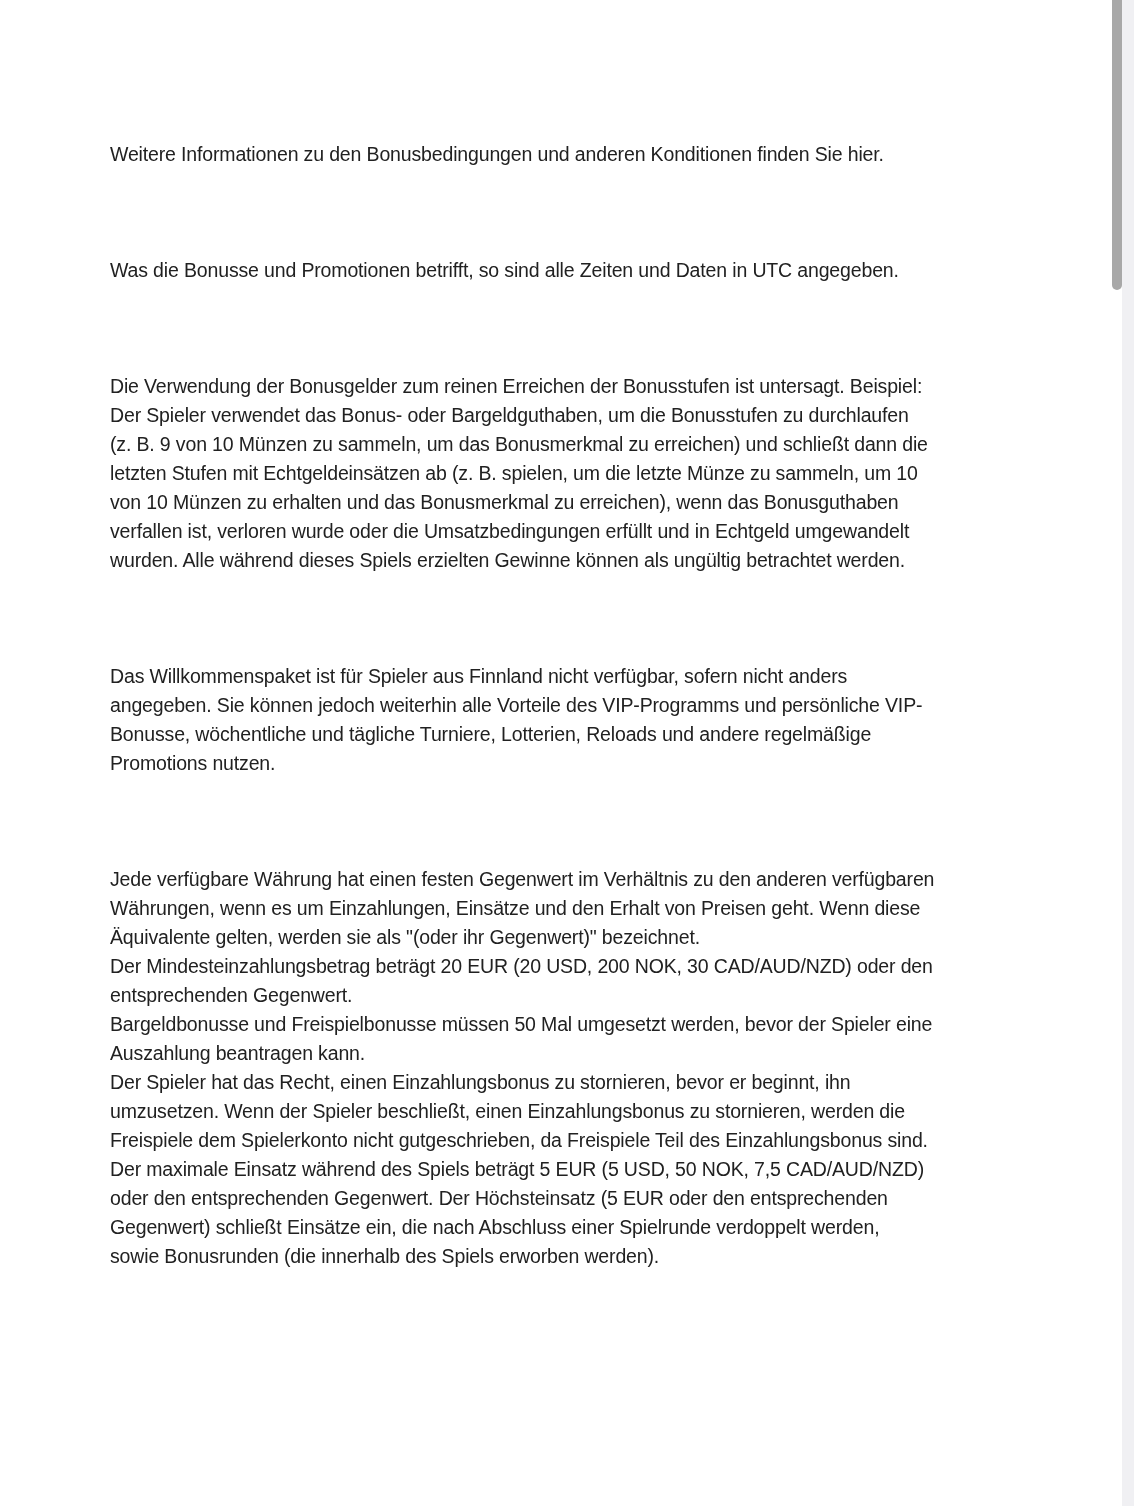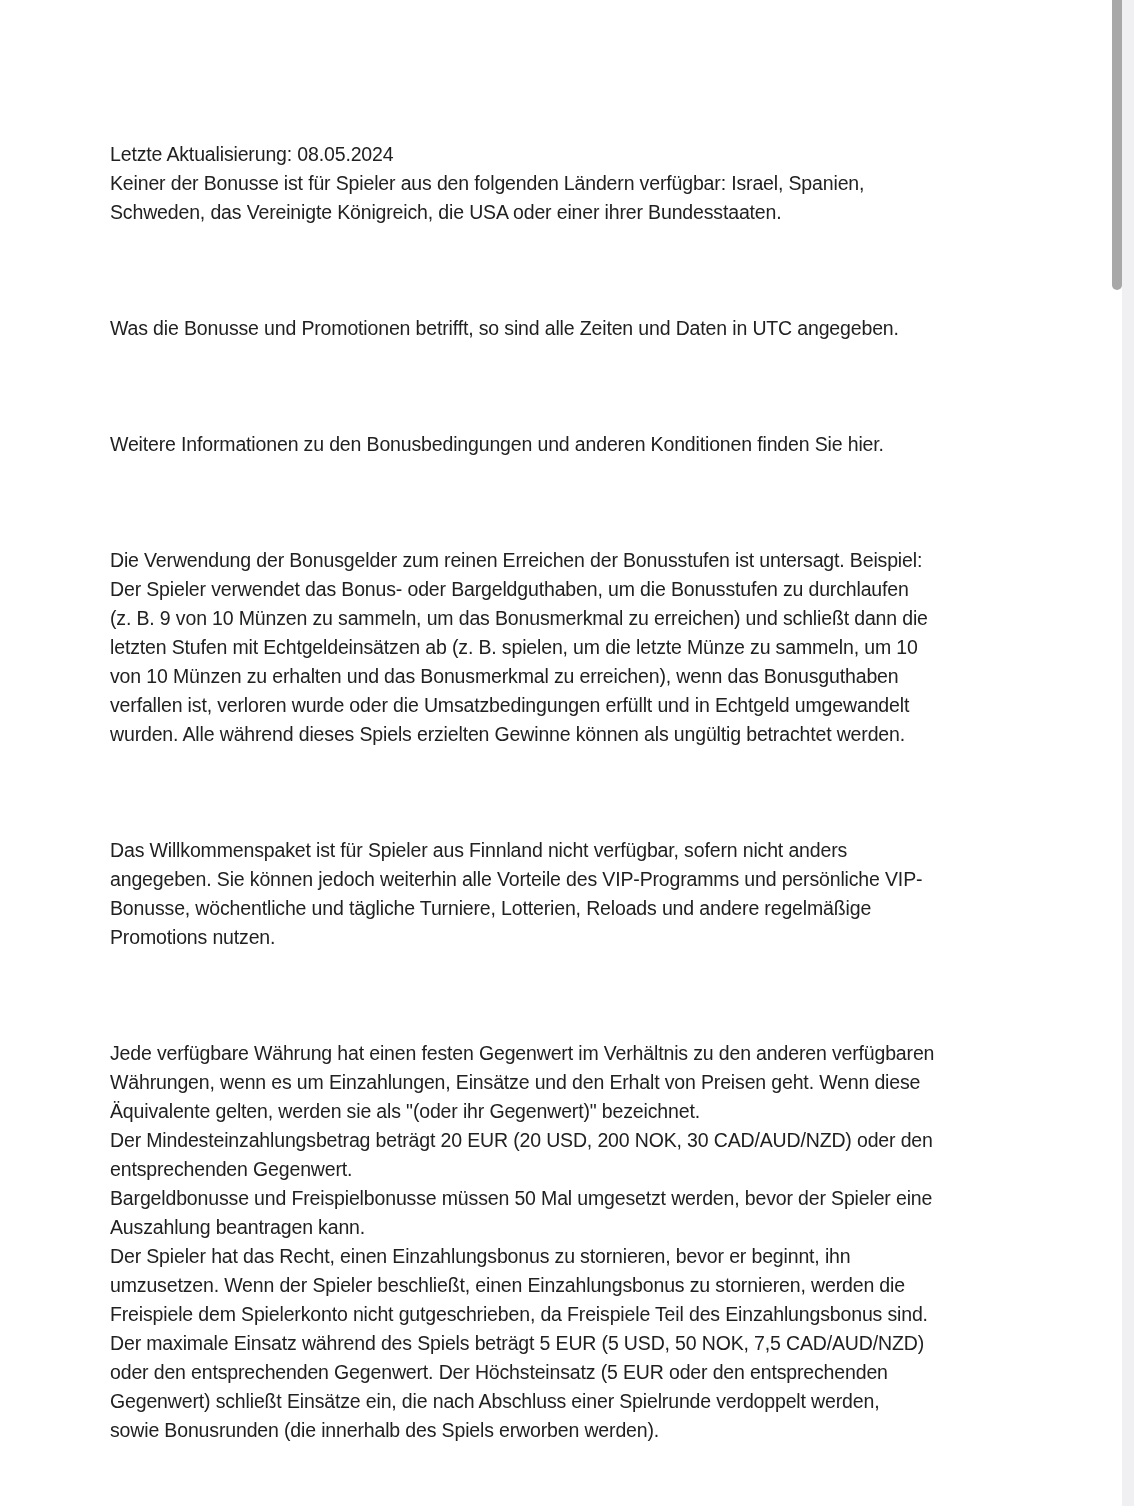--- a/index.html
+++ b/index.html
@@ -50,25 +50,22 @@
     background: #a8a8a8;
     border-radius: 6px;
   }
 </style>
 </head>
 <body>
 
 <div class="page">
 
   <main class="content">
-    <div class="para">Letzte Aktualisierung: 08.05.2024
-Keiner der Bonusse ist für Spieler aus den folgenden Ländern verfügbar: Israel, Spanien,
-Schweden, das Vereinigte Königreich, die USA oder einer ihrer Bundesstaaten.</div>
+    <div class="para">Weitere Informationen zu den Bonusbedingungen und anderen Konditionen finden Sie hier.</div>
     <div class="para">Was die Bonusse und Promotionen betrifft, so sind alle Zeiten und Daten in UTC angegeben.</div>
-    <div class="para">Weitere Informationen zu den Bonusbedingungen und anderen Konditionen finden Sie hier.</div>
     <div class="para">Die Verwendung der Bonusgelder zum reinen Erreichen der Bonusstufen ist untersagt. Beispiel:
 Der Spieler verwendet das Bonus- oder Bargeldguthaben, um die Bonusstufen zu durchlaufen
 (z. B. 9 von 10 Münzen zu sammeln, um das Bonusmerkmal zu erreichen) und schließt dann die
 letzten Stufen mit Echtgeldeinsätzen ab (z. B. spielen, um die letzte Münze zu sammeln, um 10
 von 10 Münzen zu erhalten und das Bonusmerkmal zu erreichen), wenn das Bonusguthaben
 verfallen ist, verloren wurde oder die Umsatzbedingungen erfüllt und in Echtgeld umgewandelt
 wurden. Alle während dieses Spiels erzielten Gewinne können als ungültig betrachtet werden.</div>
     <div class="para">Das Willkommenspaket ist für Spieler aus Finnland nicht verfügbar, sofern nicht anders
 angegeben. Sie können jedoch weiterhin alle Vorteile des VIP-Programms und persönliche VIP-
 Bonusse, wöchentliche und tägliche Turniere, Lotterien, Reloads und andere regelmäßige

